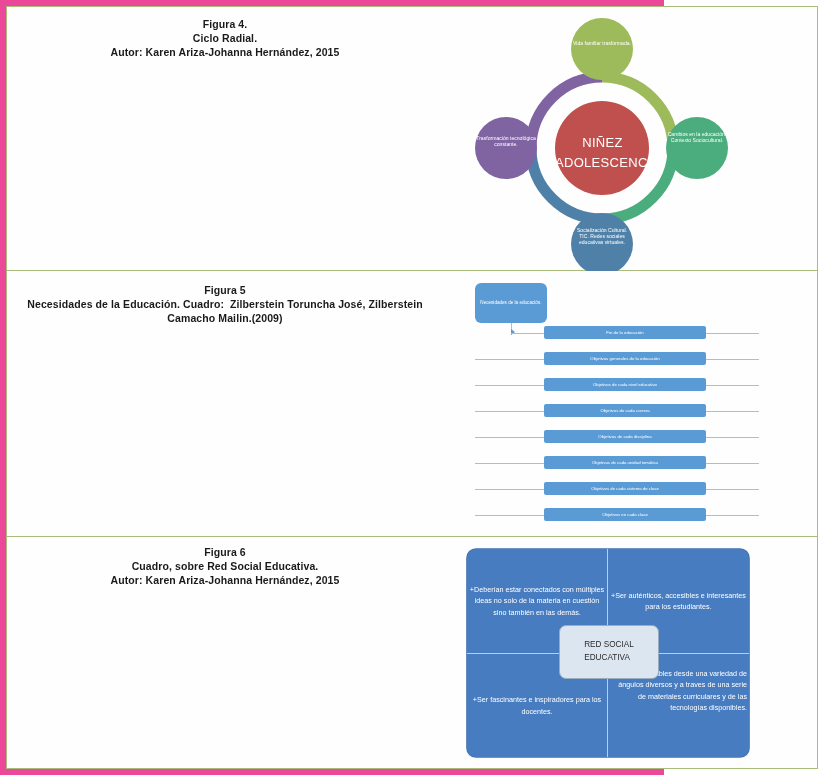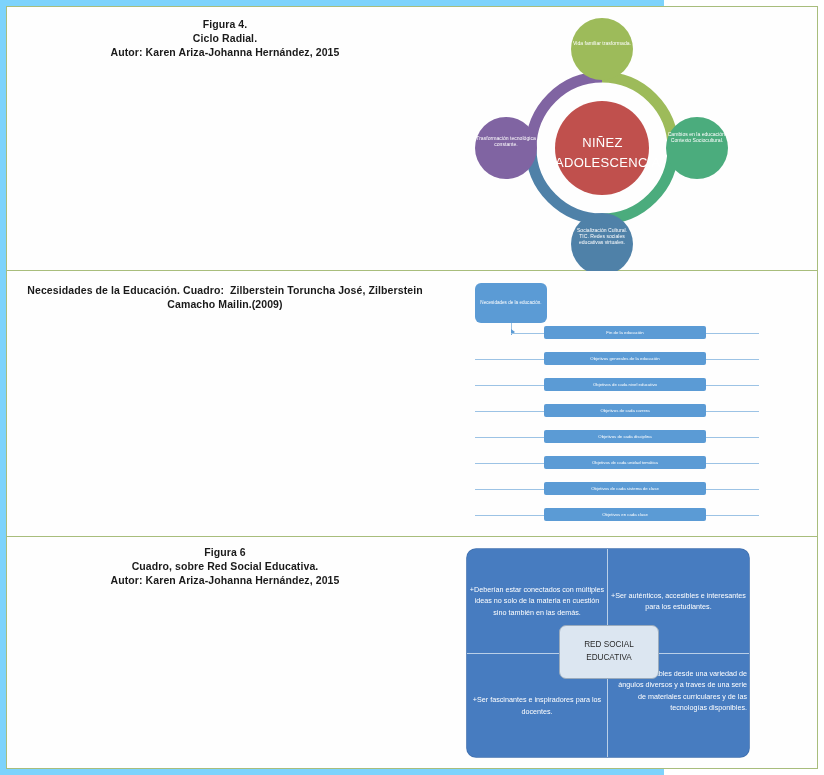--- a/index.html
+++ b/index.html
@@ -11,21 +11,21 @@
     font-family: "Liberation Sans", sans-serif;
     width: 824px;
     height: 775px;
     overflow: hidden;
   }
 
   #page {
     position: relative;
     width: 664px;
     height: 775px;
-    background: #7dd3fc;
+    background: #ec4899;
     box-sizing: border-box;
   }
 
   
   .figure-table {
     position: absolute;
     left: 6px;
     top: 6px;
     width: 812px;
     height: 763px;
@@ -188,21 +188,20 @@
     border-top: 1px solid #b9cfe8;
   }
   .quad-center {
     position: absolute;
     background: #dce6f1;
     border: 1px solid #9aabbd;
     border-radius: 7px;
     color: #2a2a2a;
     font-size: 8.2px;
     line-height: 1.55;
-    text-align: center;
     display: flex;
     align-items: center;
     justify-content: center;
     z-index: 5;
   }
 </style>
 </head>
 <body>
 
 <div id="page">
@@ -246,20 +245,21 @@
         <div class="node-label node-small" style="left:113px; top:33px; width:60px;">Vida familiar trasformada.</div>
         <div class="node-label node-small" style="left:208px; top:124px; width:60px;">Cambios en la educación. Contexto Sociocultural.</div>
         <div class="node-label node-small" style="left:113px; top:220px; width:60px;">Socialización Cultural. TIC. Redes sociales educativas virtuales.</div>
         <div class="node-label node-small" style="left:17px; top:128px; width:60px;">Trasformación tecnológica constante.</div>
       </div>
     </div>
 
     <div class="row row-2">
 
       <div class="caption caption-2">
+        <div>Figura 5</div>
         <div>Necesidades de la Educación. Cuadro:  Zilberstein Toruncha José, Zilberstein</div>
         <div>Camacho Mailin.(2009)</div>
       </div>
 
       <div class="fig5-wrap">
 
         <div class="f5-head">Necesidades de la educación.</div>
 
         <div class="f5-connector" style="left:52px; top:52px; height:12px;"></div>
         <div class="f5-arrow" style="left:52px; top:58px;"></div>

